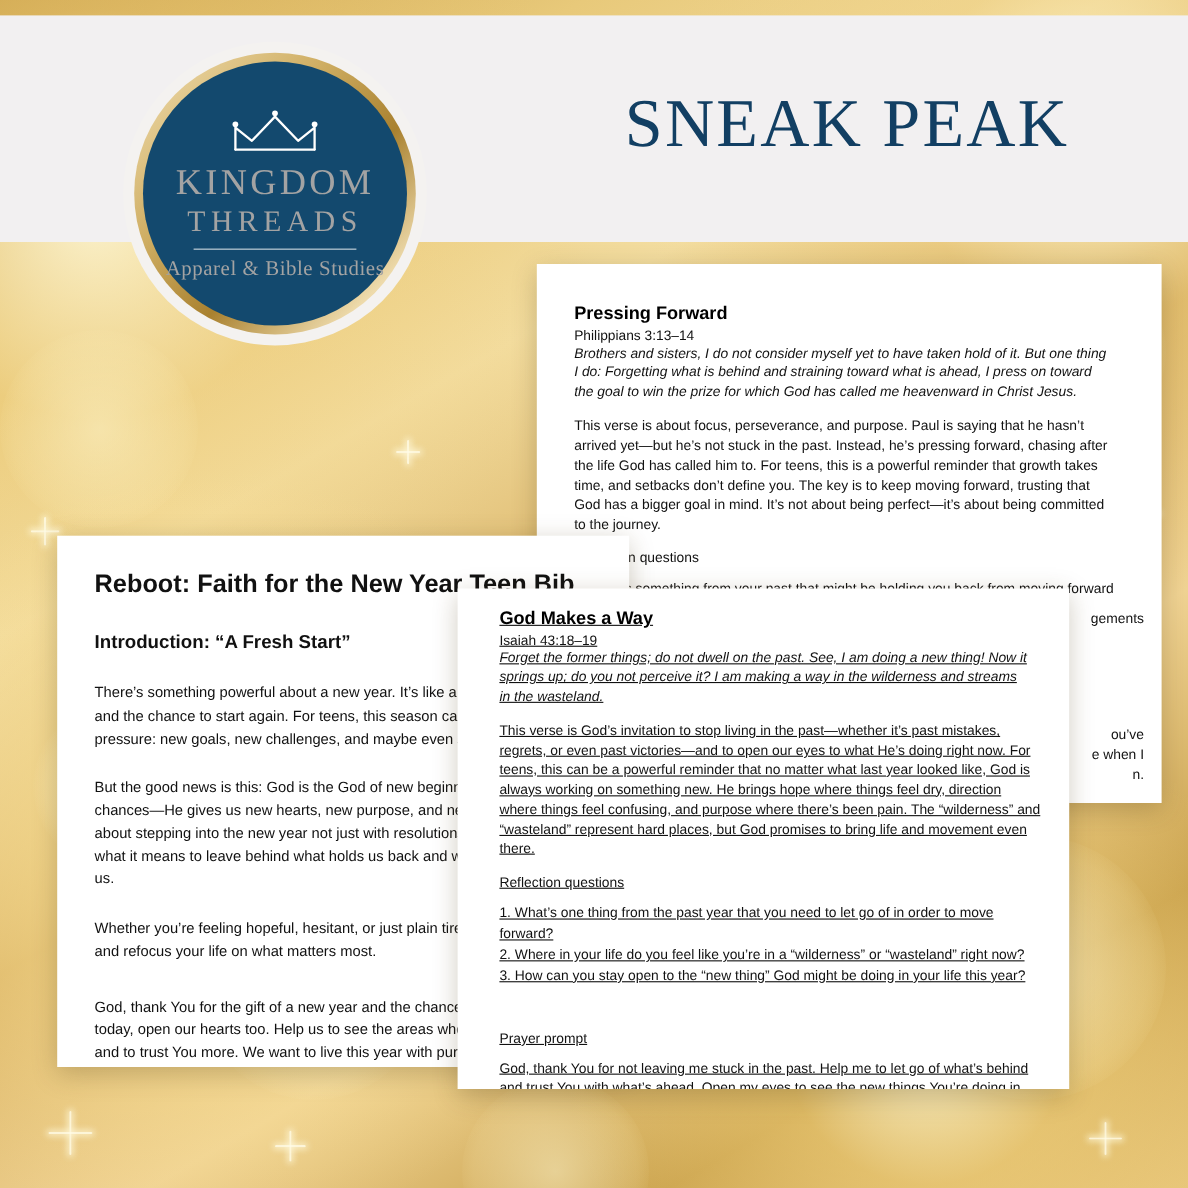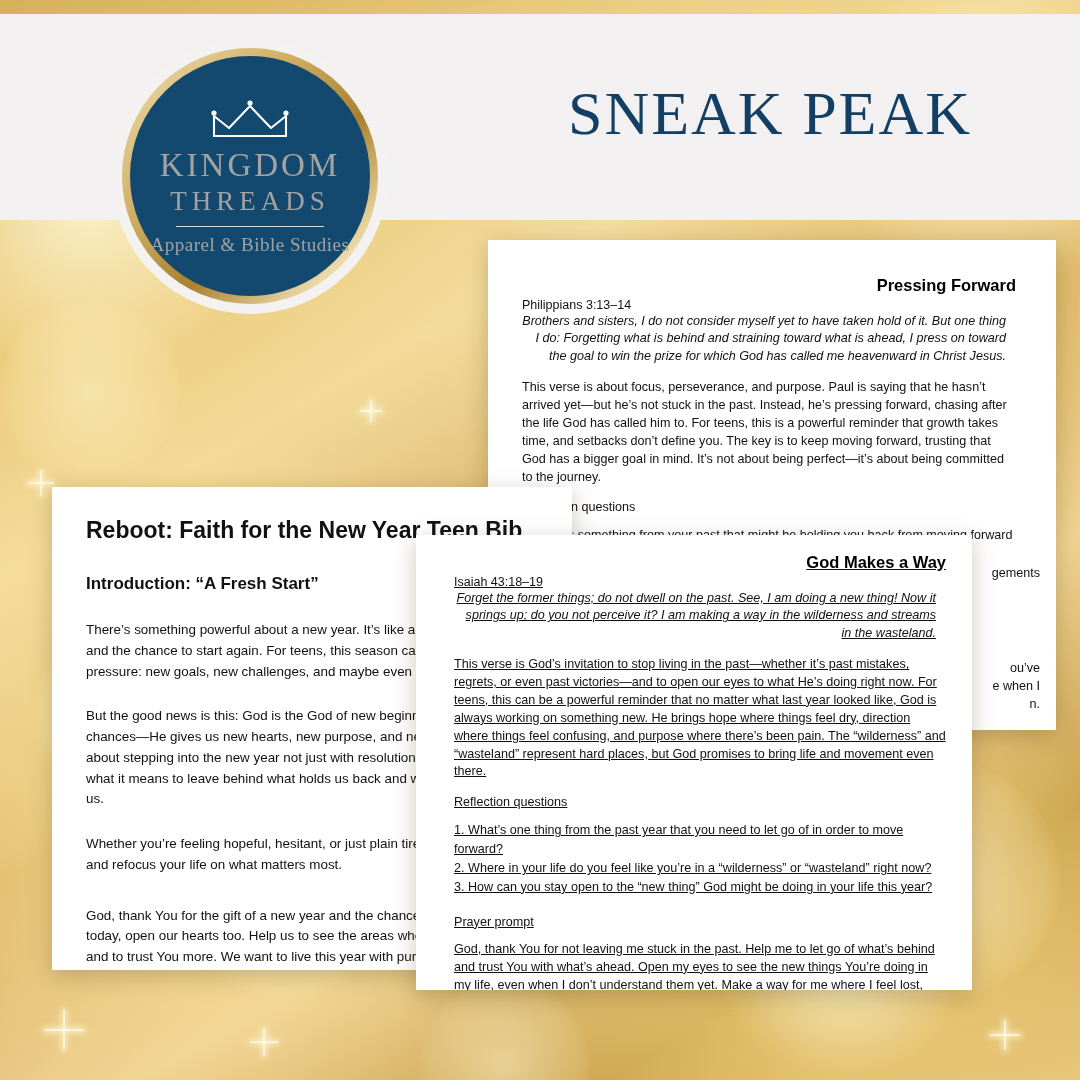--- a/index.html
+++ b/index.html
@@ -177,32 +177,30 @@
   }
   .page-c .inner {
     padding: 18px 26px 0 38px;
   }
 
   h3.doc-h {
     font-size: 16.5px;
     font-weight: bold;
     margin: 0 0 3px 0;
     color: #000;
-    text-align: right;
   }
   .ref {
     font-size: 12.5px;
     margin: 0 0 1px 0;
   }
   .verse {
     font-size: 12.6px;
     font-style: italic;
     line-height: 1.38;
     margin: 0 10px 14px 0;
-    text-align: right;
   }
   .body-p {
     font-size: 12.6px;
     line-height: 1.42;
     margin: 0 0 14px 0;
   }
   .sec-label {
     font-size: 12.6px;
     margin: 6px 0 12px 0;
   }
@@ -282,21 +280,21 @@
 
   <div class="page page-a">
     <div class="inner">
       <h3 class="doc-h">Pressing Forward</h3>
       <p class="ref">Philippians 3:13–14</p>
       <p class="verse">Brothers and sisters, I do not consider myself yet to have taken hold of it. But one thing I do: Forgetting what is behind and straining toward what is ahead, I press on toward the goal to win the prize for which God has called me heavenward in Christ Jesus.</p>
       <p class="body-p">This verse is about focus, perseverance, and purpose. Paul is saying that he hasn’t arrived yet—but he’s not stuck in the past. Instead, he’s pressing forward, chasing after the life God has called him to. For teens, this is a powerful reminder that growth takes time, and setbacks don’t define you. The key is to keep moving forward, trusting that God has a bigger goal in mind. It’s not about being perfect—it’s about being committed to the journey.</p>
       <p class="sec-label">Reflection questions</p>
       <p class="qlist">1. What’s something from your past that might be holding you back from moving forward with God?</p>
     </div>
-    <div class="frag" style="right:16px; top:325px;">gements</div>
+    <div class="frag" style="right:16px; top:314px;">gements</div>
     <div class="frag" style="right:16px; top:420px;">ou’ve</div>
     <div class="frag" style="right:16px; top:438px;">e when I</div>
     <div class="frag" style="right:16px; top:456px;">n.</div>
   </div>
 
   <div class="page page-b">
     <div class="inner">
       <div class="title-b">Reboot: Faith for the New Year Teen Bib</div>
       <div class="subtitle-b">Introduction: “A Fresh Start”</div>
 
@@ -332,18 +330,18 @@
   <div class="page page-c">
     <div class="inner">
       <h3 class="doc-h">God Makes a Way</h3>
       <p class="ref">Isaiah 43:18–19</p>
       <p class="verse">Forget the former things; do not dwell on the past. See, I am doing a new thing! Now it springs up; do you not perceive it? I am making a way in the wilderness and streams in the wasteland.</p>
       <p class="body-p">This verse is God’s invitation to stop living in the past—whether it’s past mistakes, regrets, or even past victories—and to open our eyes to what He’s doing right now. For teens, this can be a powerful reminder that no matter what last year looked like, God is always working on something new. He brings hope where things feel dry, direction where things feel confusing, and purpose where there’s been pain. The “wilderness” and “wasteland” represent hard places, but God promises to bring life and movement even there.</p>
       <p class="sec-label">Reflection questions</p>
       <p class="qlist">1. What’s one thing from the past year that you need to let go of in order to move forward?</p>
       <p class="qlist">2. Where in your life do you feel like you’re in a “wilderness” or “wasteland” right now?</p>
       <p class="qlist">3. How can you stay open to the “new thing” God might be doing in your life this year?</p>
-      <p class="sec-label" style="margin-top:18px;">Prayer prompt</p>
+      <p class="sec-label" style="margin-top:40px;">Prayer prompt</p>
       <p class="body-p">God, thank You for not leaving me stuck in the past. Help me to let go of what’s behind and trust You with what’s ahead. Open my eyes to see the new things You’re doing in my life, even when I don’t understand them yet. Make a way for me where I feel lost, and bring life to the places in me that feel dry. I want to follow You into the new beginning You have for me. Amen.</p>
     </div>
   </div>
 
 </div>
 
 </body></html>

